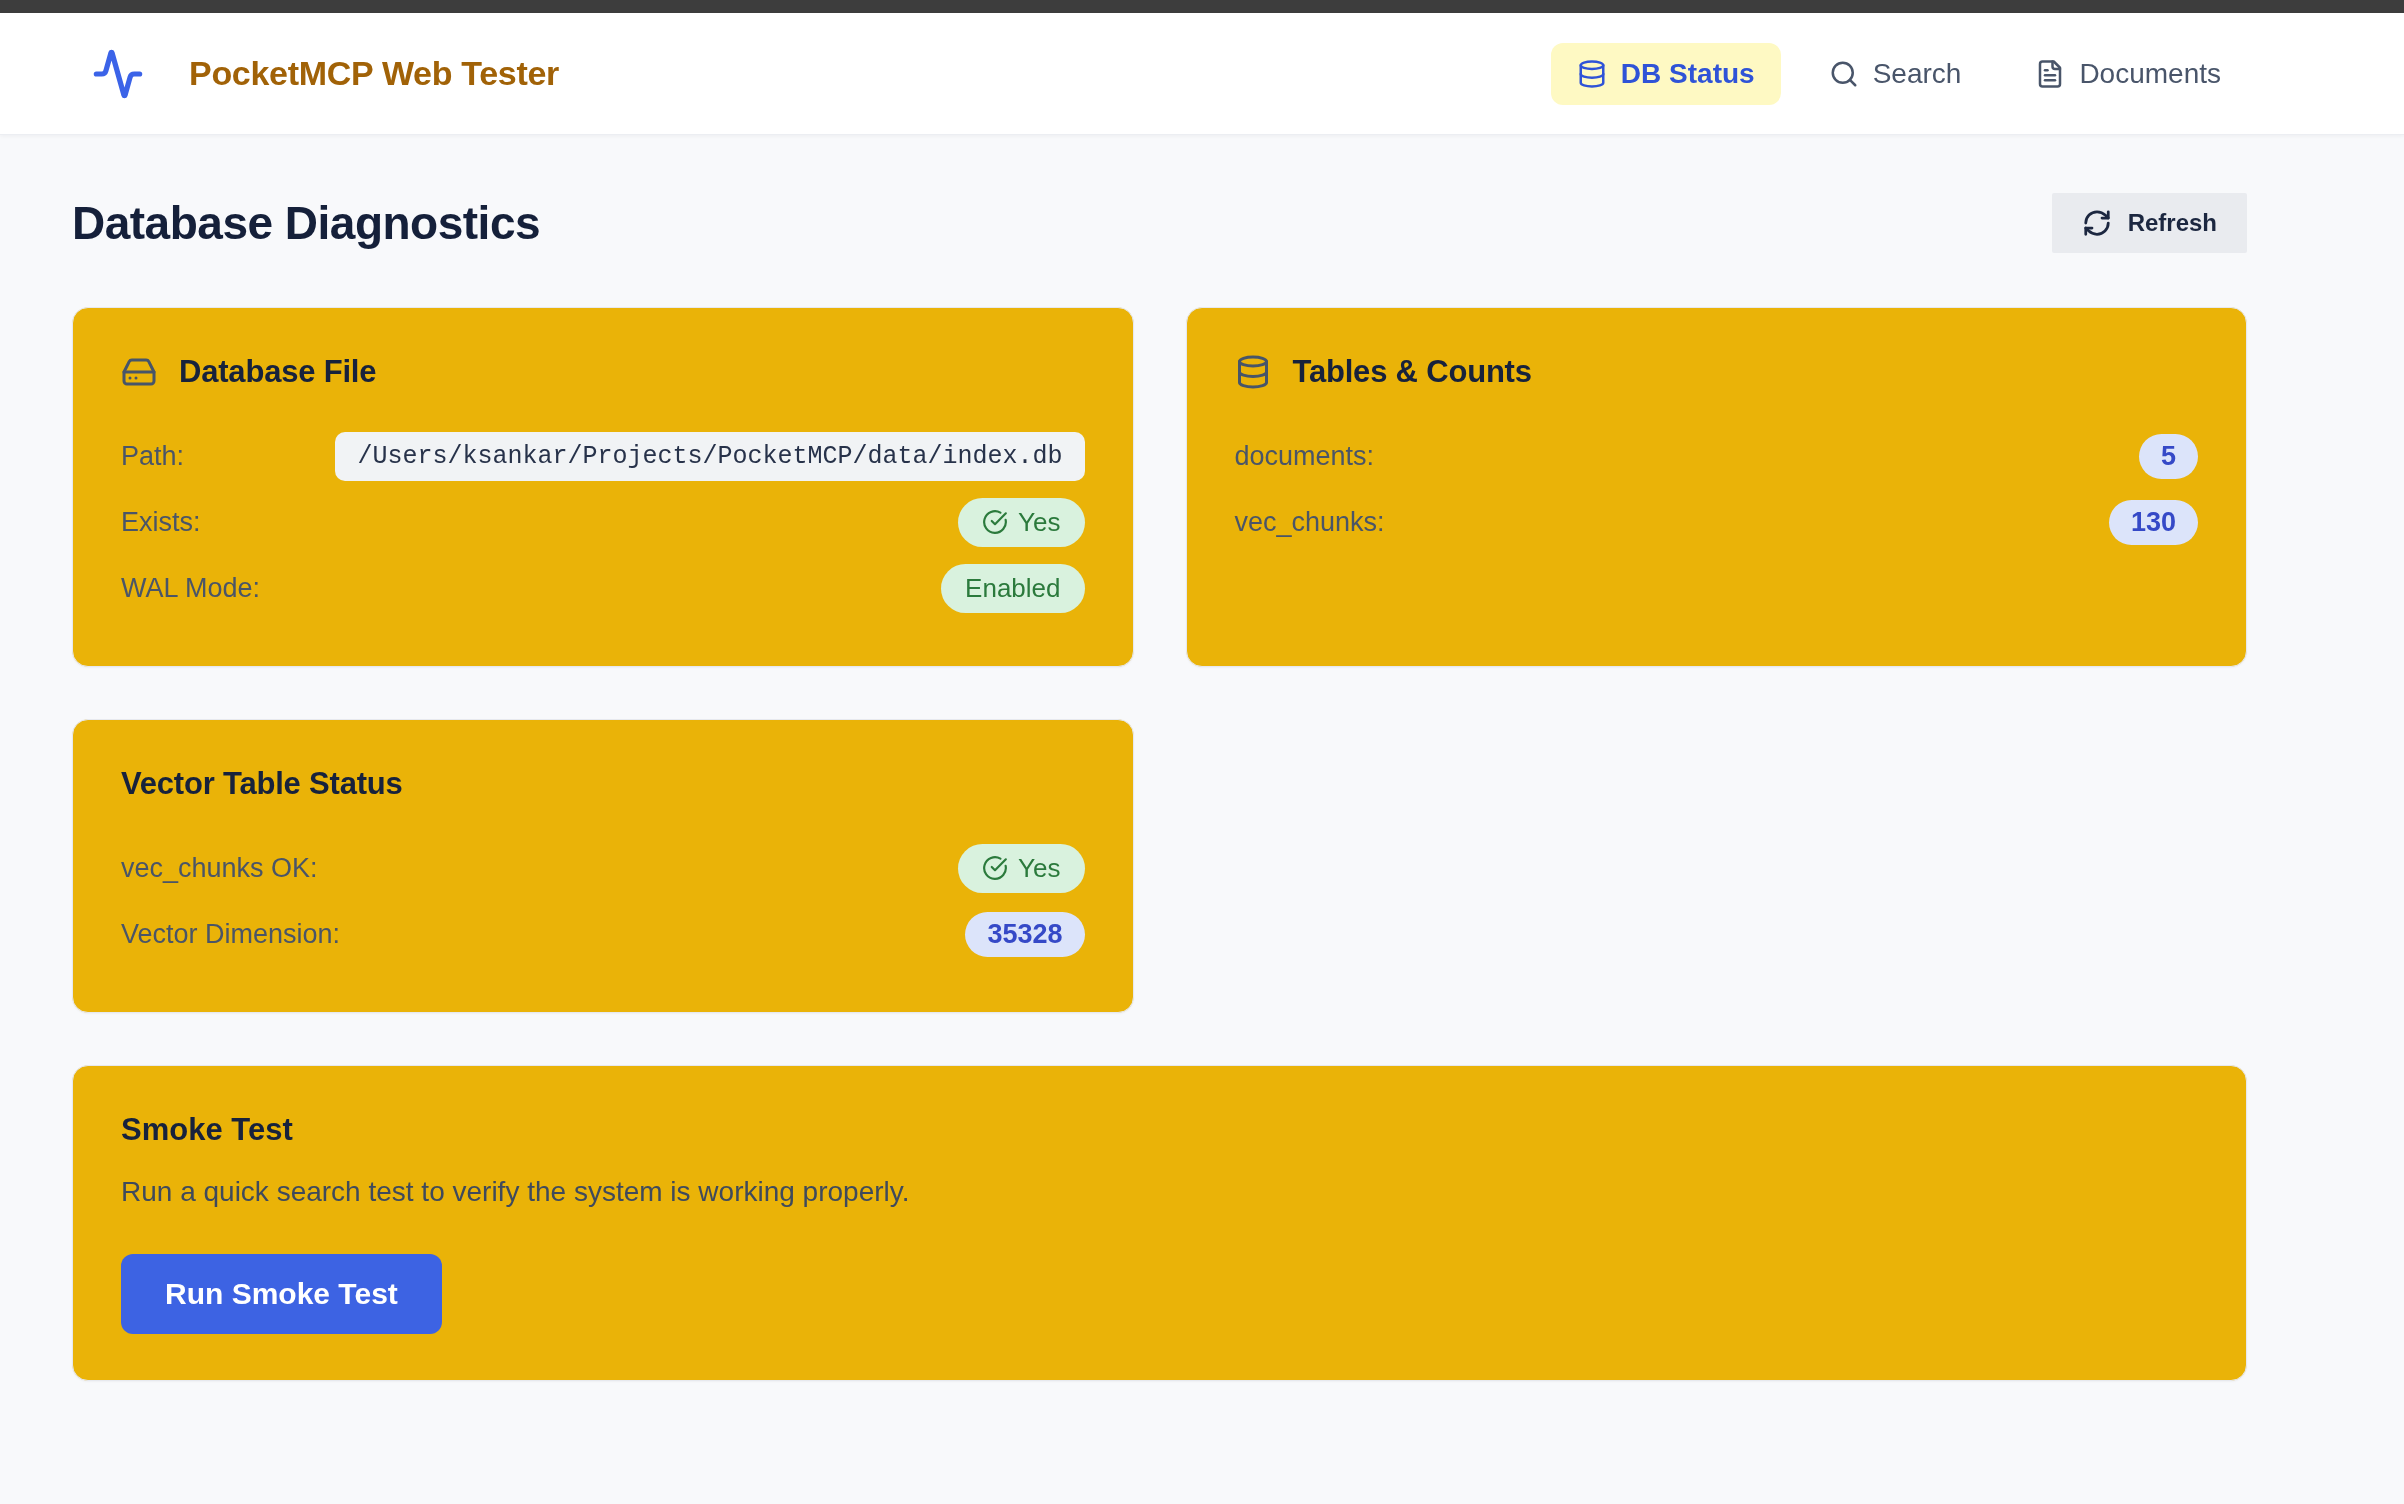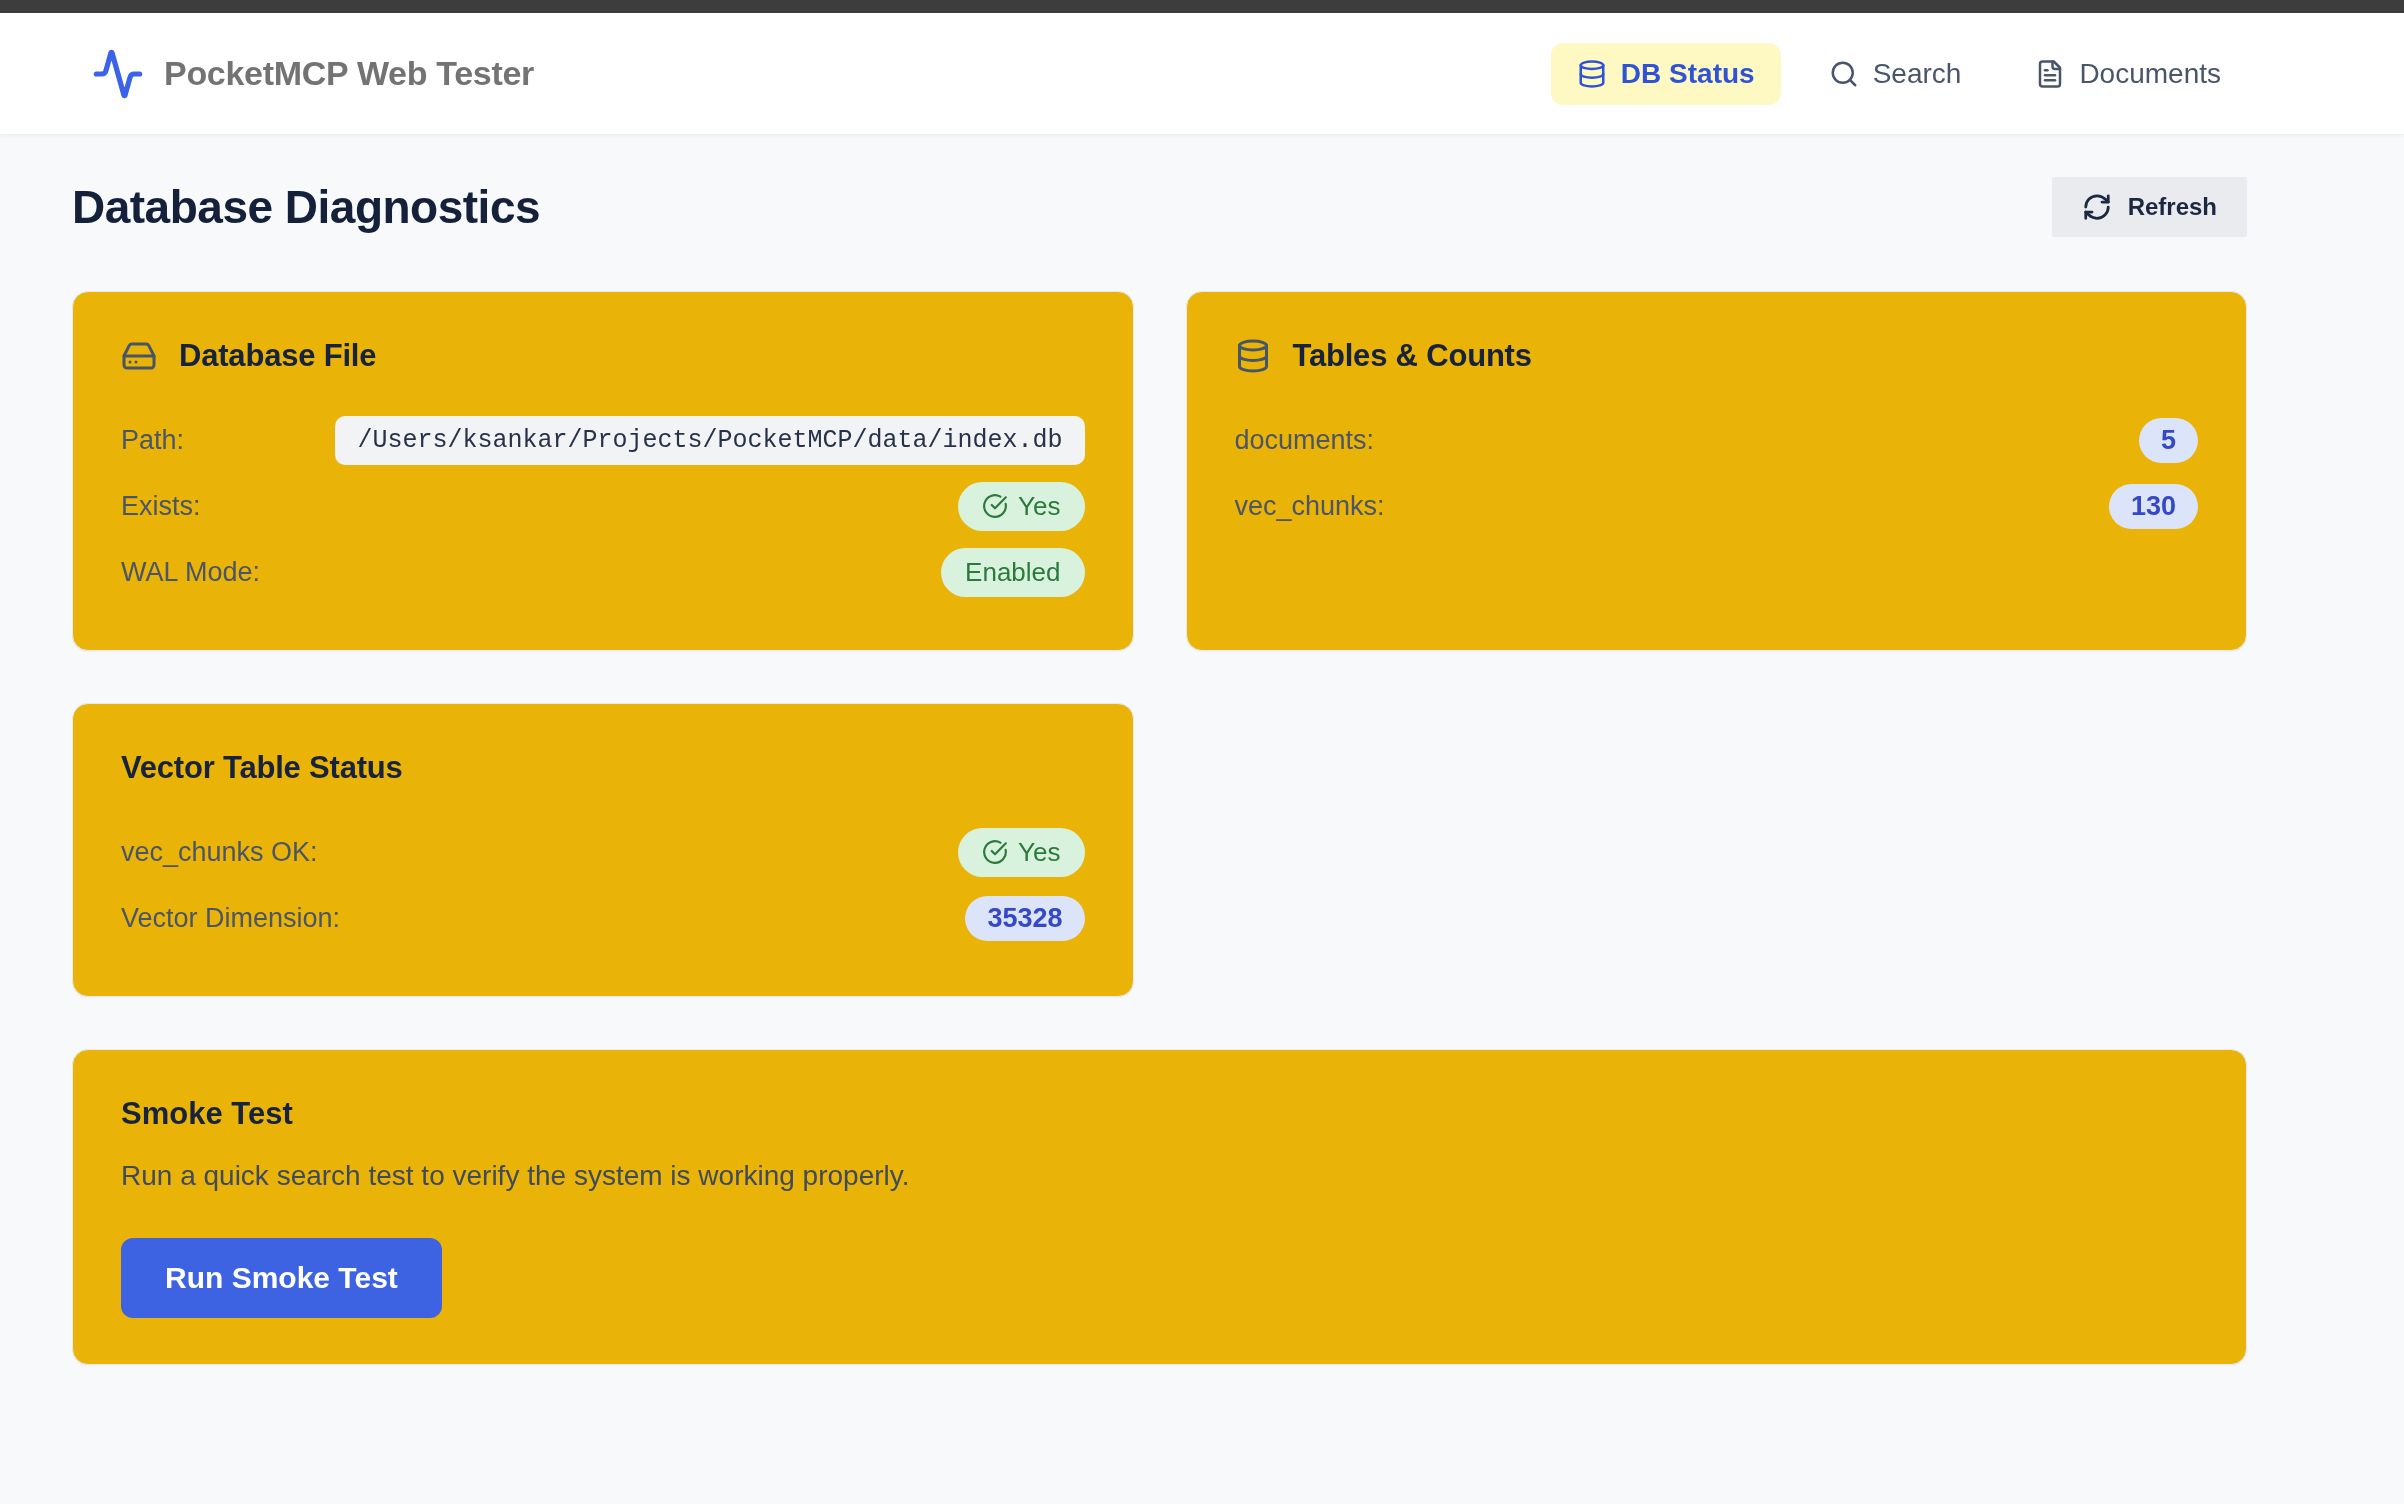--- a/index.html
+++ b/index.html
@@ -17,34 +17,34 @@
     background: #ffffff;
     border-bottom: 1px solid #eceef2;
     box-shadow: 0 1px 4px rgba(16,24,40,.05);
     display: flex;
     align-items: center;
     justify-content: space-between;
     padding: 0 157px 0 72px;
   }
   .brand { display: flex; align-items: center; gap: 20px; margin-left: 20px; }
   .brand svg { width: 52px; height: 52px; color: #3b63e8; }
-  .brand-title { font-size: 34px; font-weight: 700; color: #737373; letter-spacing: -0.3px; }
+  .brand-title { font-size: 34px; font-weight: 700; color: #a16207; letter-spacing: -0.3px; margin-left: 25px; }
 
   nav { display: flex; align-items: center; gap: 22px; }
   .nav-item {
     display: flex; align-items: center; gap: 14px;
     padding: 15px 26px; border-radius: 12px;
     font-size: 28px; font-weight: 500; color: #49556a;
     cursor: pointer; background: transparent; border: none;
     font-family: inherit;
   }
   .nav-item svg { width: 30px; height: 30px; }
   .nav-item.active { background: #fef9c3; color: #2f53d7; font-weight: 600; }
 
-  main { padding: 42px 157px 60px 72px; }
+  main { padding: 58px 157px 60px 72px; }
 
   .page-head { display: flex; align-items: center; justify-content: space-between; margin-bottom: 54px; }
   h1 { font-size: 46px; font-weight: 800; color: #15203a; letter-spacing: -0.5px; }
   .refresh-btn {
     display: flex; align-items: center; gap: 16px;
     background: #e9ebef; border: none; border-radius: 2px;
     padding: 15px 30px; font-size: 24px; font-weight: 600; color: #1c2740;
     font-family: inherit; cursor: pointer;
   }
   .refresh-btn svg { width: 30px; height: 30px; }

